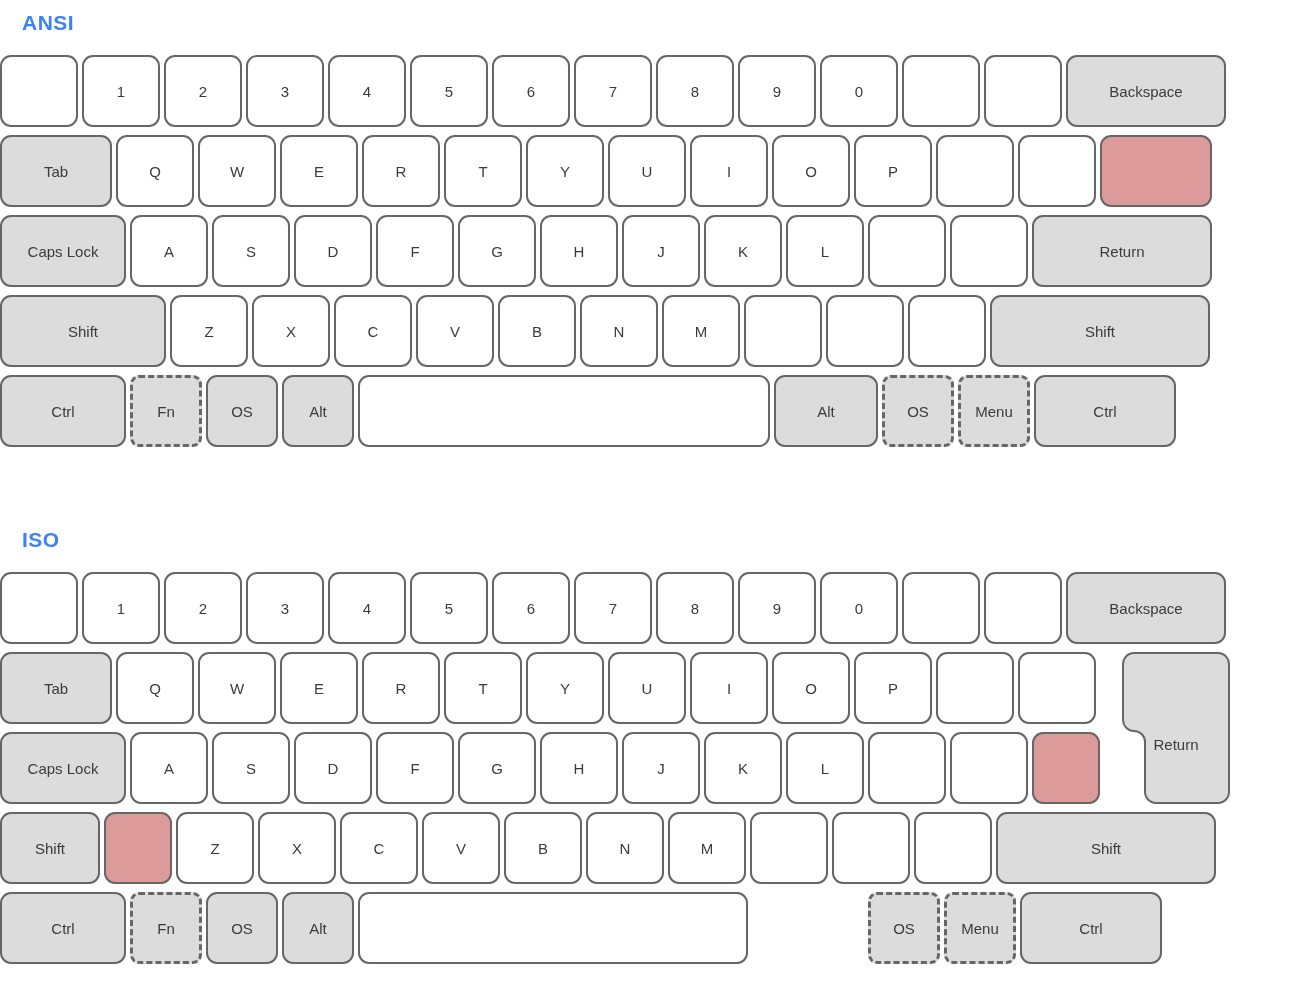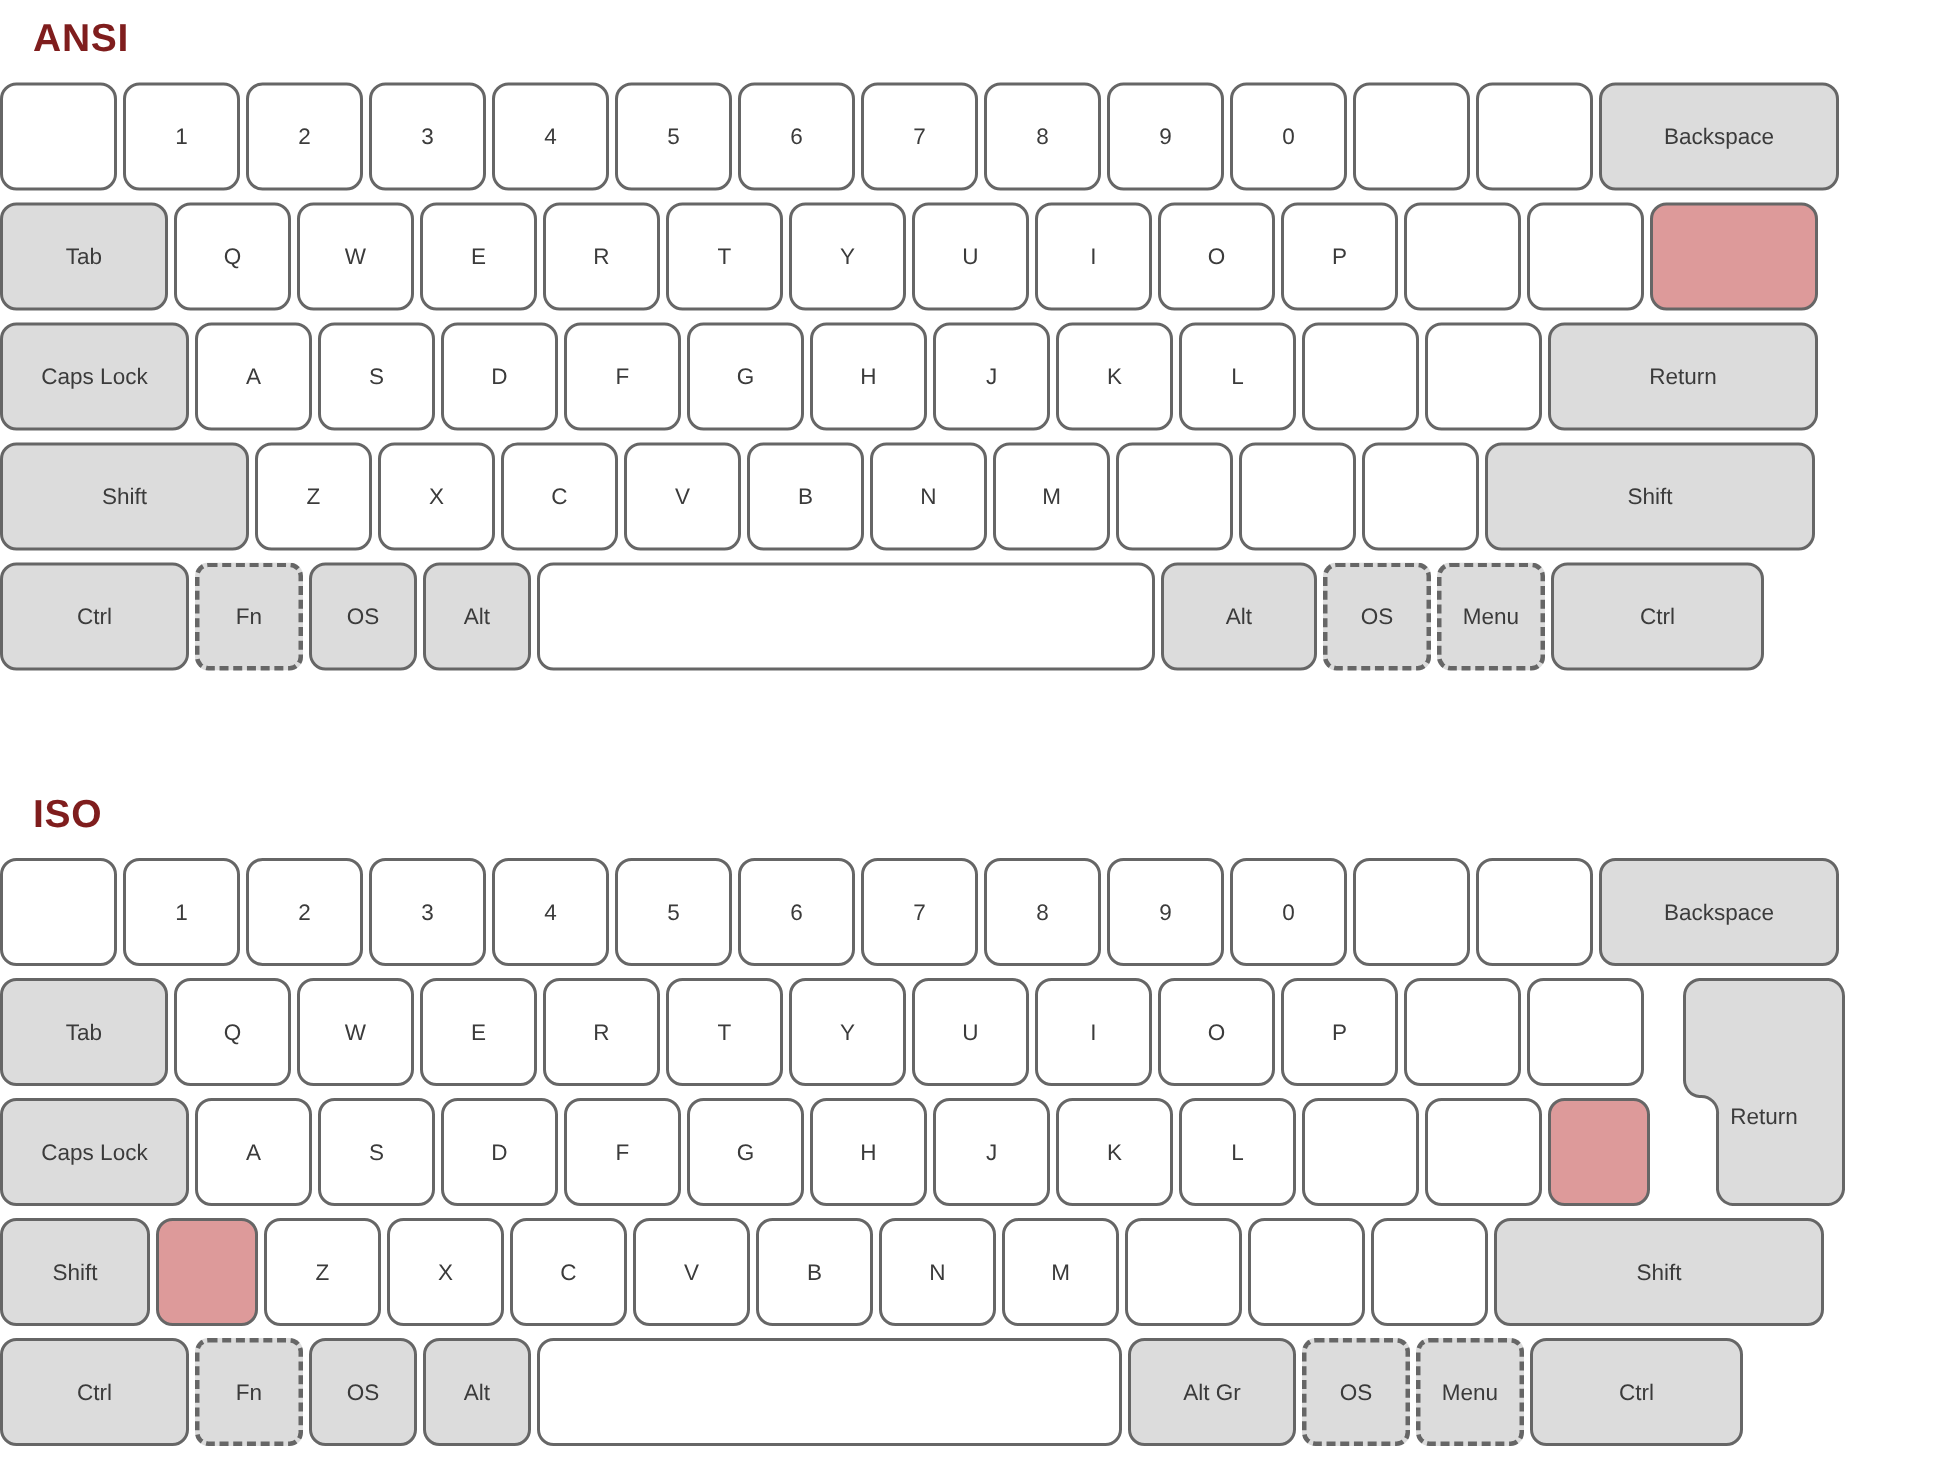--- a/index.html
+++ b/index.html
@@ -8,23 +8,23 @@
     padding: 0;
     background: #ffffff;
     width: 1298px;
     height: 988px;
     font-family: "Liberation Sans", sans-serif;
     overflow: hidden;
   }
   .page { position: relative; width: 1298px; height: 988px; }
 
   .section-title {
-    font-size: 26px;
+    font-size: 21px;
     font-weight: bold;
-    color: #7f1d1d;
+    color: #3b82f6;
     letter-spacing: 0.5px;
     line-height: 1;
   }
   #ansi-title { position: absolute; left: 22px; top: 12px; }
   #iso-title  { position: absolute; left: 22px; top: 529px; }
 
   .keyboard { position: absolute; left: 0; top: 0; }
   #ansi-keyboard { left: 0px; top: 55px; width: 1260px; height: 410px; }
   #iso-keyboard  { left: 0px; top: 572px; width: 1260px; height: 416px; }
 
@@ -458,23 +458,20 @@
         </div>
         <div class="key grey" style="left: 206px; width: 72px;">
           <span class="cap">OS</span>
         </div>
         <div class="key grey" style="left: 282px; width: 72px;">
           <span class="cap">Alt</span>
         </div>
         <div class="key" style="left: 358px; width: 390px;">
           <span class="cap"></span>
         </div>
-        <div class="key grey" style="left: 752px; width: 112px;">
-          <span class="cap">Alt Gr</span>
-        </div>
         <div class="key grey dashed" style="left: 868px; width: 72px;">
           <span class="cap">OS</span>
         </div>
         <div class="key grey dashed" style="left: 944px; width: 72px;">
           <span class="cap">Menu</span>
         </div>
         <div class="key grey" style="left: 1020px; width: 142px;">
           <span class="cap">Ctrl</span>
         </div>
       </div>

